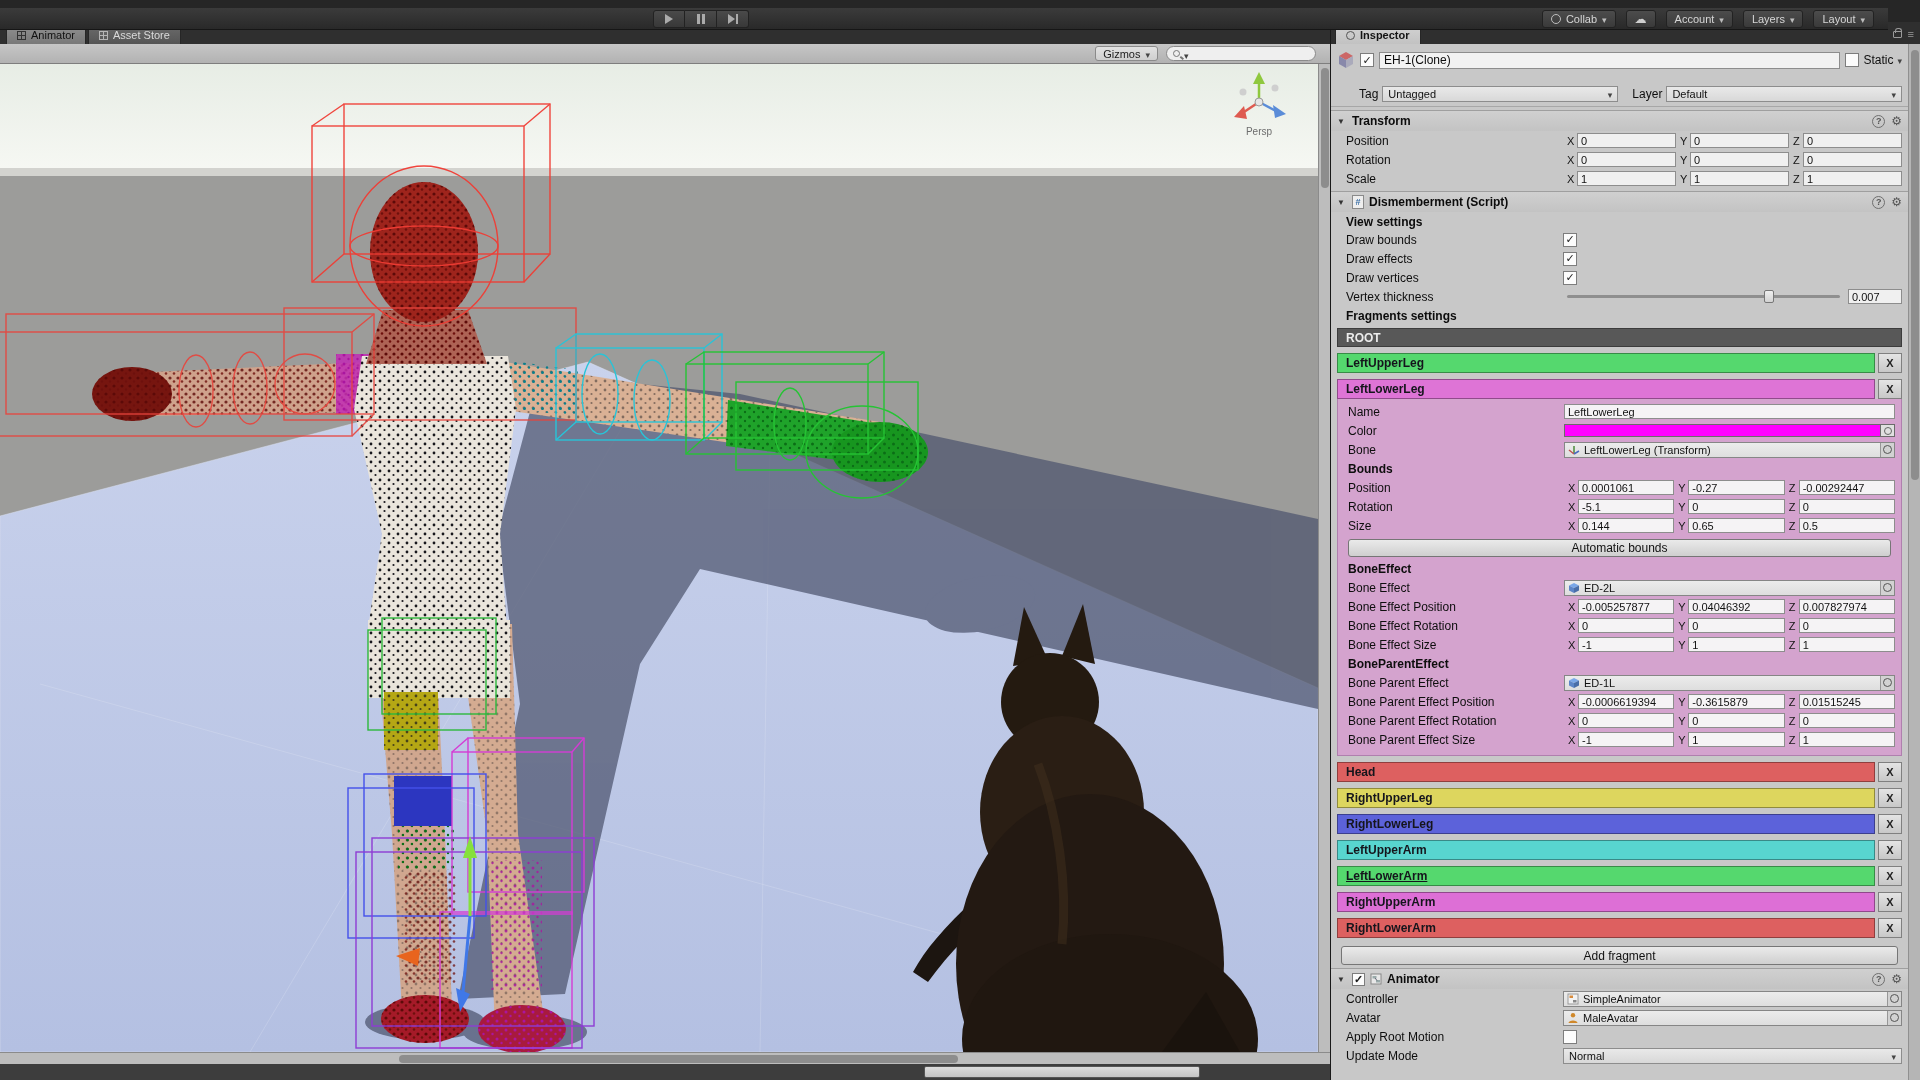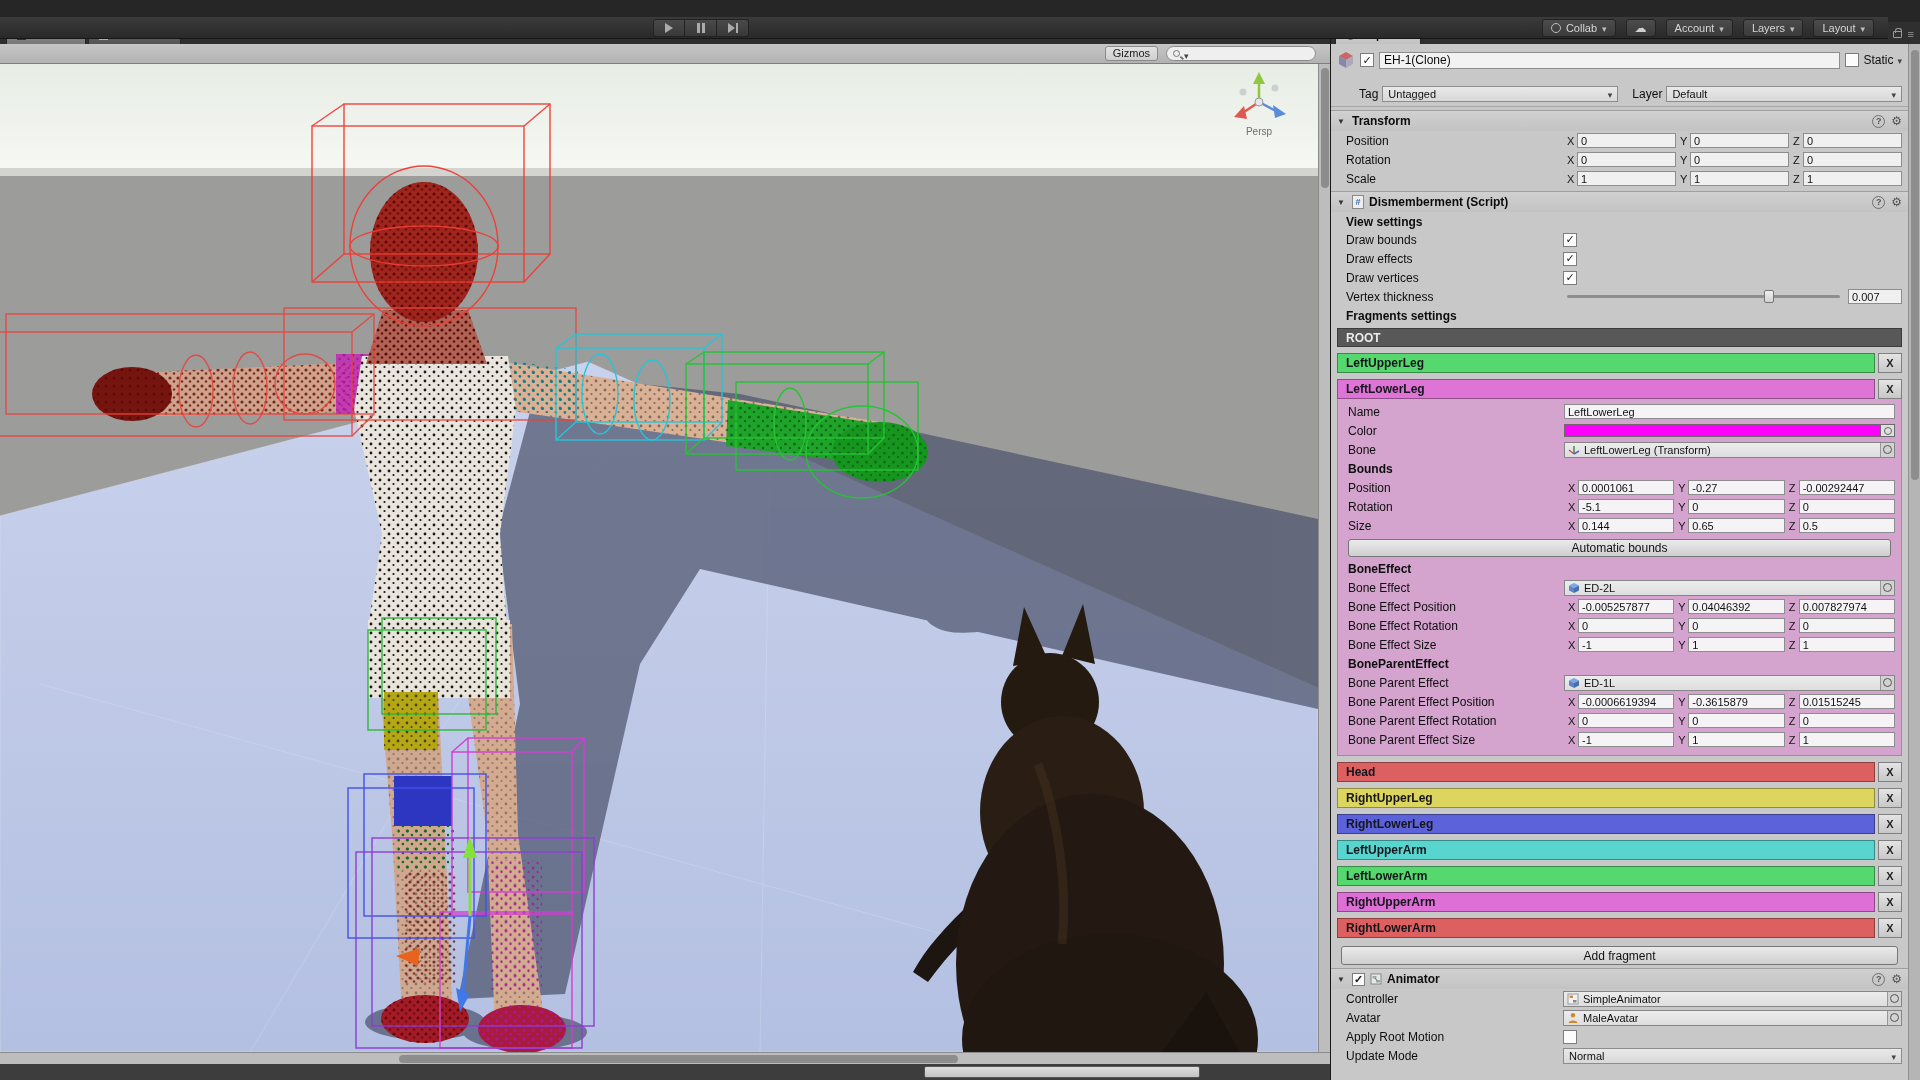--- a/index.html
+++ b/index.html
@@ -1,19 +1,19 @@
 <!DOCTYPE html>
 <html lang="en"><head>
 <meta charset="utf-8">
 <title>Unity Editor</title>
 <style>
   *{margin:0;padding:0;box-sizing:border-box;}
   html,body{width:1920px;height:1080px;overflow:hidden;background:#262626;font-family:"Liberation Sans",sans-serif;}
   
-  .topbar{position:absolute;left:0;top:17px;width:1888px;height:22px;background:linear-gradient(#3b3b3b,#292929);border-bottom:1px solid #161616;z-index:50;}
+  .topbar{position:absolute;left:0;top:8px;width:1888px;height:22px;background:linear-gradient(#3b3b3b,#292929);border-bottom:1px solid #161616;z-index:50;}
   .transport{position:absolute;left:653px;top:2px;display:flex;}
   .tbtn{width:32px;height:18px;background:linear-gradient(#4a4a4a,#383838);border:1px solid #222;display:flex;align-items:center;justify-content:center;}
   .tbtn:first-child{border-radius:3px 0 0 3px;}
   .tbtn:last-child{border-radius:0 3px 3px 0;border-left:none;}
   .tbtn:nth-child(2){border-left:none;}
   .gly-play{width:0;height:0;border-left:8px solid #ababab;border-top:5px solid transparent;border-bottom:5px solid transparent;}
   .gly-pause{display:flex;gap:2px;}
   .gly-pause i{display:block;width:3px;height:10px;background:#ababab;}
   .gly-step{display:flex;align-items:center;gap:1px;}
   .gly-step b{width:0;height:0;border-left:7px solid #ababab;border-top:5px solid transparent;border-bottom:5px solid transparent;}
@@ -24,21 +24,21 @@
   .darr.dk::after{color:#444;}
   .cloud-ico::after{content:"☁";font-size:12px;color:#cfcfcf;}
   .collab-ico{width:10px;height:10px;border-radius:50%;border:1.5px solid #bdbdbd;}
   
   .left-dock{position:absolute;left:0;top:22px;width:1330px;height:1058px;display:flex;flex-direction:column;background:#3a3a3a;}
   .tabstrip{height:22px;background:#2f2f2f;display:flex;align-items:flex-end;padding-left:6px;gap:2px;flex:0 0 22px;}
   .tab{height:19px;padding:0 10px;background:linear-gradient(#6a6a6a,#555);color:#dadada;font-size:11px;display:flex;align-items:center;gap:5px;border-radius:3px 3px 0 0;border:1px solid #262626;border-bottom:none;}
   .tab.active{background:linear-gradient(#8f8f8f,#787878);color:#111;}
   .tab-ico{width:9px;height:9px;border:1px solid currentColor;opacity:.7;display:inline-block;background:linear-gradient(currentColor,currentColor) 50% 0/1px 100% no-repeat,linear-gradient(currentColor,currentColor) 0 50%/100% 1px no-repeat;}
   .scene-toolbar{flex:0 0 20px;background:linear-gradient(#c6c6c6,#b2b2b2);border-bottom:1px solid #7e7e7e;display:flex;align-items:center;justify-content:flex-end;gap:8px;padding:0 14px;}
-  .gizmos-btn{height:15px;background:linear-gradient(#e2e2e2,#cfcfcf);border:1px solid #8a8a8a;border-radius:3px;font-size:11px;color:#1c1c1c;display:flex;align-items:center;gap:5px;padding:0 7px;flex-direction:column;}
+  .gizmos-btn{height:15px;background:linear-gradient(#e2e2e2,#cfcfcf);border:1px solid #8a8a8a;border-radius:3px;font-size:11px;color:#1c1c1c;display:flex;align-items:center;gap:5px;padding:0 7px;}
   .searchbox{width:150px;height:15px;background:#efefef;border:1px solid #8a8a8a;border-radius:8px;display:flex;align-items:center;padding:0 6px;gap:4px;}
   .mag{width:7px;height:7px;border:1.5px solid #777;border-radius:50%;position:relative;flex:0 0 7px;}
   .mag::after{content:"";position:absolute;left:6px;top:6px;width:4px;height:1.5px;background:#777;transform:rotate(40deg);}
   .searchbox input{flex:1;border:none;background:transparent;font-size:10px;outline:none;color:#222;min-width:0;}
   .viewport-row{flex:1;display:flex;min-height:0;}
   .viewport{position:relative;flex:1;overflow:hidden;background:#9c9c9a;}
   .viewport svg.world{position:absolute;left:0;top:0;width:100%;height:100%;}
   .view-gizmo{position:absolute;right:28px;top:8px;width:62px;text-align:center;}
   .persp{font-size:10px;color:#6d6d6d;margin-top:-2px;}
   .vscroll{flex:0 0 12px;background:#bdbdbd;border-left:1px solid #8b8b8b;position:relative;}
@@ -675,21 +675,21 @@
         </div>
         <div class="fragbar">
           <div class="bar" style="background: rgb(92, 98, 218);">RightLowerLeg</div>
           <div class="xbtn">X</div>
         </div>
         <div class="fragbar">
           <div class="bar" style="background: rgb(88, 213, 207);">LeftUpperArm</div>
           <div class="xbtn">X</div>
         </div>
         <div class="fragbar">
-          <div class="bar" style="background: rgb(85, 216, 110);">LeftLowerArm</div>
+          <div class="bar" style="background: rgb(85, 216, 110); text-decoration: underline;">LeftLowerArm</div>
           <div class="xbtn">X</div>
         </div>
         <div class="fragbar">
           <div class="bar" style="background: rgb(221, 111, 214);">RightUpperArm</div>
           <div class="xbtn">X</div>
         </div>
         <div class="fragbar">
           <div class="bar" style="background: rgb(221, 96, 96);">RightLowerArm</div>
           <div class="xbtn">X</div>
         </div>

